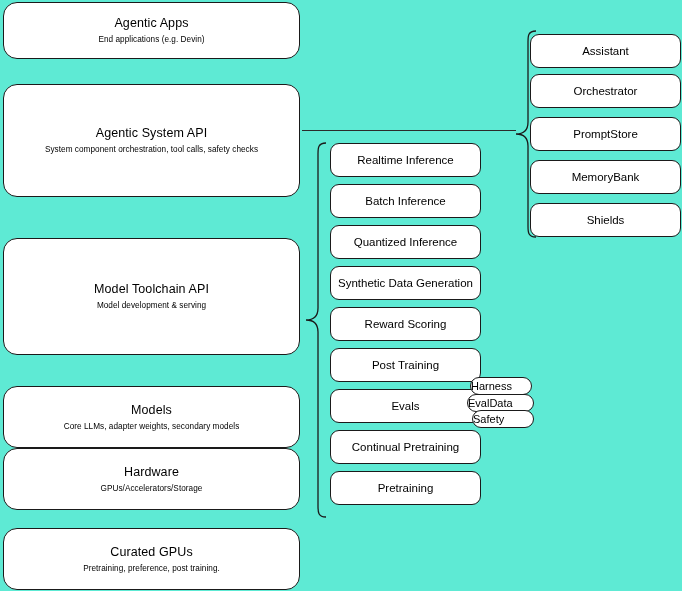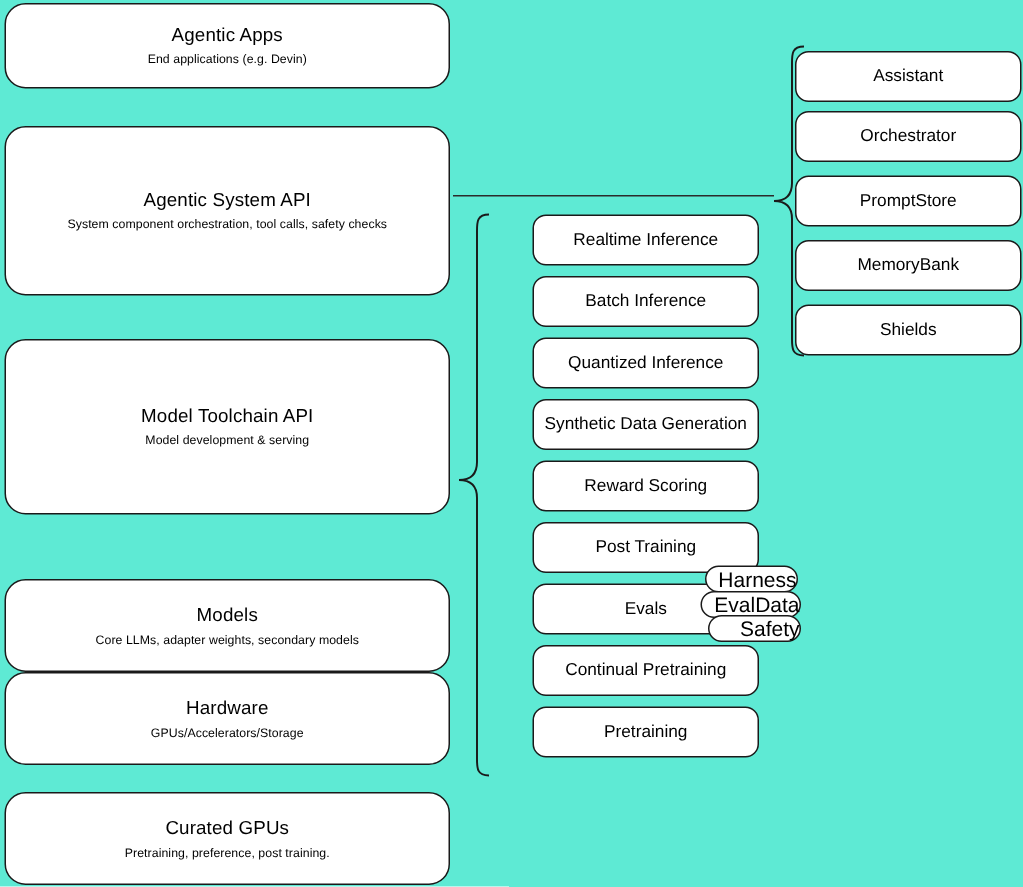--- a/index.html
+++ b/index.html
@@ -56,34 +56,34 @@
   
   .item {
     width: 151px;
     height: 34px;
     border-radius: 9px;
     font-size: 11.5px;
     justify-content: center;
   }
   .item .lbl { display: block; }
 
-  .mid  { left: 330px; margin-left: 25px; }
+  .mid  { left: 330px; }
   .right{ left: 530px; }
 
   
   .pill {
     position: absolute;
     box-sizing: border-box;
     border: 1.3px solid #1a1a1a;
     border-radius: 12px;
     background: #ffffff;
     display: flex;
     align-items: center;
-    justify-content: flex-end;
-    font-size: 14px;
+    justify-content: flex-start;
+    font-size: 11px;
     height: 18px;
     z-index: 5;
   }
 
   
   .hline {
     position: absolute;
     height: 0;
     border-top: 1.2px solid #2b2b2b;
   }
@@ -107,21 +107,21 @@
   <div class="box layer" style="top:2px;height:57px;">
     <span class="title">Agentic Apps</span>
     <span class="subtitle">End applications (e.g. Devin)</span>
   </div>
 
   <div class="box layer" style="top:84px;height:113px;">
     <span class="title">Agentic System API</span>
     <span class="subtitle">System component orchestration, tool calls, safety checks</span>
   </div>
 
-  <div class="box layer" style="top:226px;height:117px;">
+  <div class="box layer" style="top:238px;height:117px;">
     <span class="title">Model Toolchain API</span>
     <span class="subtitle">Model development &amp; serving</span>
   </div>
 
   <div class="box layer" style="top:370px;height:62px;margin-top:16px;">
     <span class="title">Models</span>
     <span class="subtitle">Core LLMs, adapter weights, secondary models</span>
   </div>
 
   <div class="box layer" style="top:448px;height:62px;">

